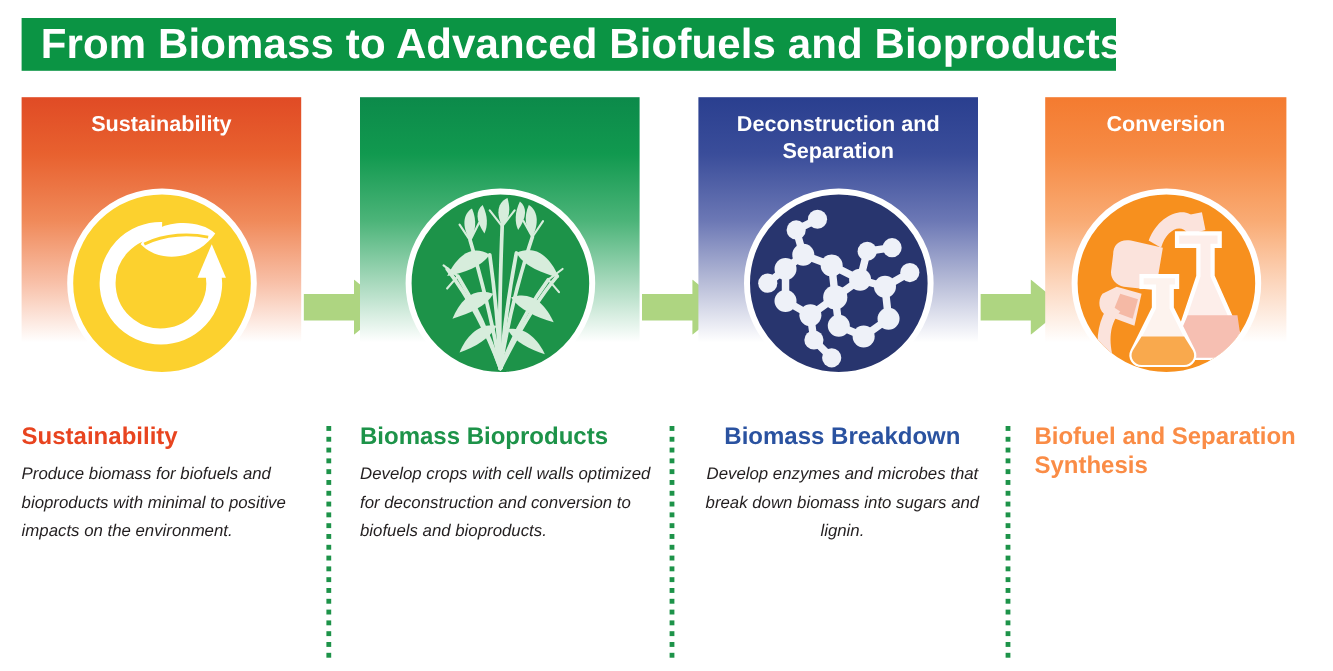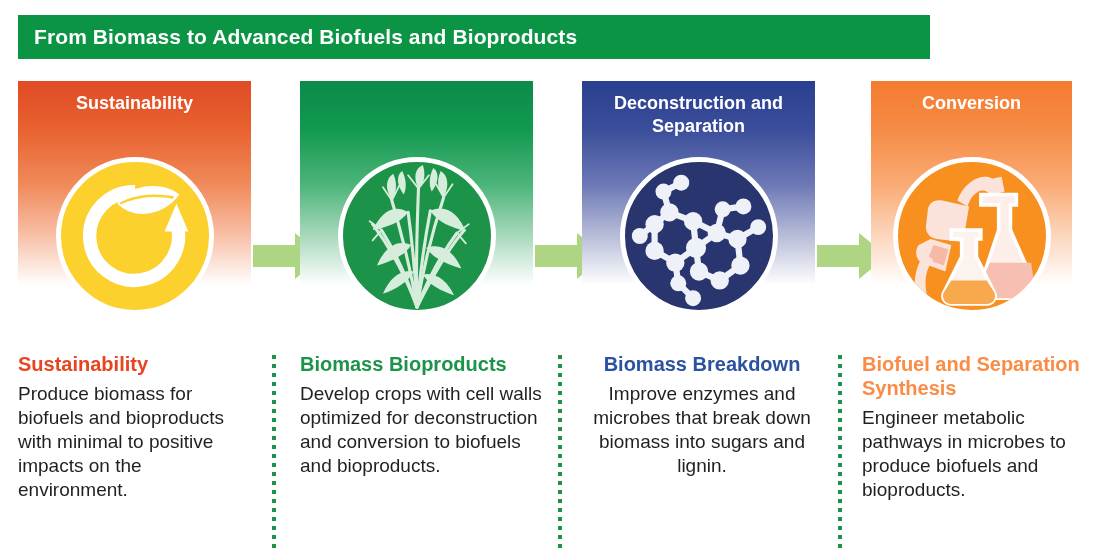--- a/index.html
+++ b/index.html
@@ -23,21 +23,21 @@
     width: 912px;
     height: 44px;
     background: #0b9444;
   }
   #header-title {
     position: absolute;
     left: 16px;
     top: 50%;
     transform: translateY(-50%);
     color: #ffffff;
-    font-size: 21px;
+    font-size: 35px;
     font-weight: bold;
     letter-spacing: 0.1px;
     white-space: nowrap;
   }
 
   
   #stage-row {
     position: absolute;
     left: 0;
     top: 81px;
@@ -137,23 +137,24 @@
   .col-4 { left: 862px; width: 230px; }
 
   .col-heading {
     margin: 0 0 6px 0;
     font-size: 20px;
     font-weight: bold;
     line-height: 24px;
   }
   .col-body {
     margin: 0;
-    font-size: 19px;
+    font-size: 14px;
     line-height: 24px;
     color: #231f20;
+    font-style: italic;
   }
 
   .divider {
     position: absolute;
     top: 3px;
     width: 4px;
     height: 196px;
     background-image: linear-gradient(to bottom, #1d9349 0, #1d9349 4px, transparent 4px, transparent 9px);
     background-size: 4px 9px;
     background-repeat: repeat-y;
@@ -332,23 +333,22 @@
 
   <div class="text-col col-2">
     <p class="col-heading" style="color:#1d9349">Biomass Bioproducts</p>
     <p class="col-body">Develop crops with cell walls optimized for deconstruction and conversion to biofuels and bioproducts.</p>
   </div>
 
   <div class="divider divider-2"></div>
 
   <div class="text-col col-3">
     <p class="col-heading" style="color:#2a52a0">Biomass Breakdown</p>
-    <p class="col-body">Improve enzymes and microbes that break down biomass into sugars and lignin.</p>
+    <p class="col-body">Develop enzymes and microbes that break down biomass into sugars and lignin.</p>
   </div>
 
   <div class="divider divider-3"></div>
 
   <div class="text-col col-4">
     <p class="col-heading" style="color:#fa8c46">Biofuel and Separation Synthesis</p>
-    <p class="col-body">Engineer metabolic pathways in microbes to produce biofuels and bioproducts.</p>
   </div>
 
 </div>
 
 </body></html>

